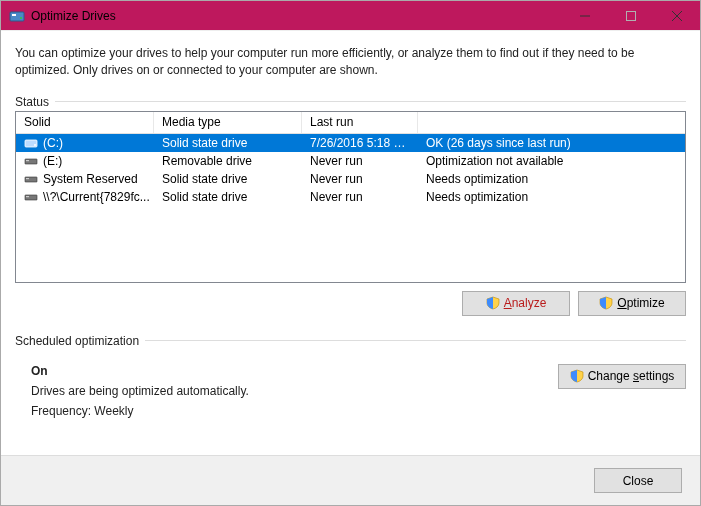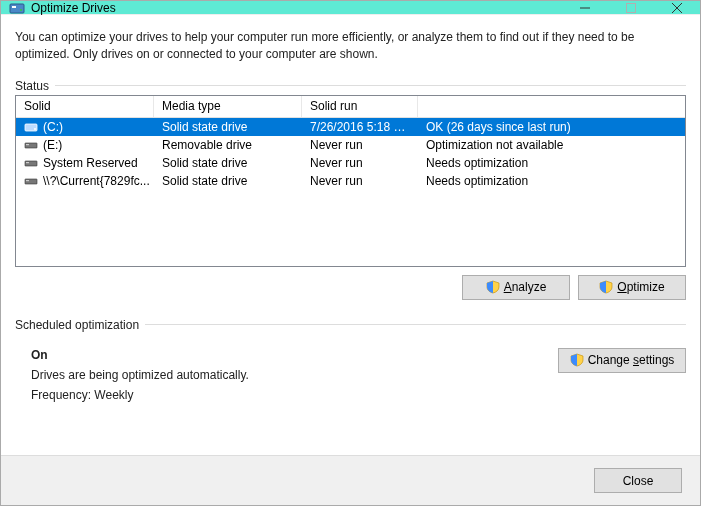--- a/index.html
+++ b/index.html
@@ -9,26 +9,26 @@
     background: #fff;
     color: #000;
     width: 701px;
     height: 506px;
     overflow: hidden;
     border: 1px solid #aaa;
     position: relative;
   }
   
   .titlebar {
-    height: 14px;
+    height: 30px;
     display: flex;
     align-items: center;
     padding-left: 8px;
     border-bottom: 1px solid #eee;
-    background: #5eead4;
+    background: #be185d;
   }
   .titlebar .app-icon {
     width: 16px; height: 16px;
     margin-right: 6px;
   }
   .titlebar .title { flex: 0 0 auto; }
   .titlebar .spacer { flex: 1; }
   .titlebar .win-btn {
     width: 46px; height: 30px;
     display: flex; align-items: center; justify-content: center;
@@ -111,21 +111,21 @@
     background: #e1e1e1;
     font-family: inherit;
     font-size: 12px;
     display: inline-flex;
     align-items: center;
     justify-content: center;
     gap: 4px;
     padding: 0 10px;
   }
   .btn .shield { width:14px; height:14px; }
-  .btn.disabled { color: #000000; }
+  .btn.disabled { color: #b91c1c; }
   .sched-block { margin-top:16px; display:flex; gap:10px;}
   .sched-text { flex:1; padding-left: 16px;}
   .sched-text .on { font-weight: 600; margin-bottom:6px; font-size:12px;}
   .sched-text p { font-size:12px; margin-bottom:6px; color:#222;}
   .sched-btn-col { flex:0 0 auto; }
   .bottom-bar {
     position:absolute;
     bottom:0; left:0; right:0;
     height:50px;
     border-top:1px solid #ddd;
@@ -174,21 +174,21 @@
 
   <div class="section-label">
     <span>Status</span>
     <span class="rule"></span>
   </div>
 
   <div class="drive-box">
     <div class="drive-header">
       <div class="col col-drive">Solid</div>
       <div class="col col-media">Media type</div>
-      <div class="col col-last">Solid run</div>
+      <div class="col col-last">Last run</div>
     </div>
     <div id="drive-rows">
         <div class="drive-row selected">
           <div class="col col-drive">
             <span class="drive-icon"><svg viewBox="0 0 14 14">
                 <rect x="1" y="4" width="12" height="7" rx="1" fill="#bcdcff" stroke="#fff" stroke-width="0.8"></rect>
                 <circle cx="11" cy="9" r="1" fill="#fff"></circle>
               </svg></span>
             <span>(C:)</span>
           </div>

